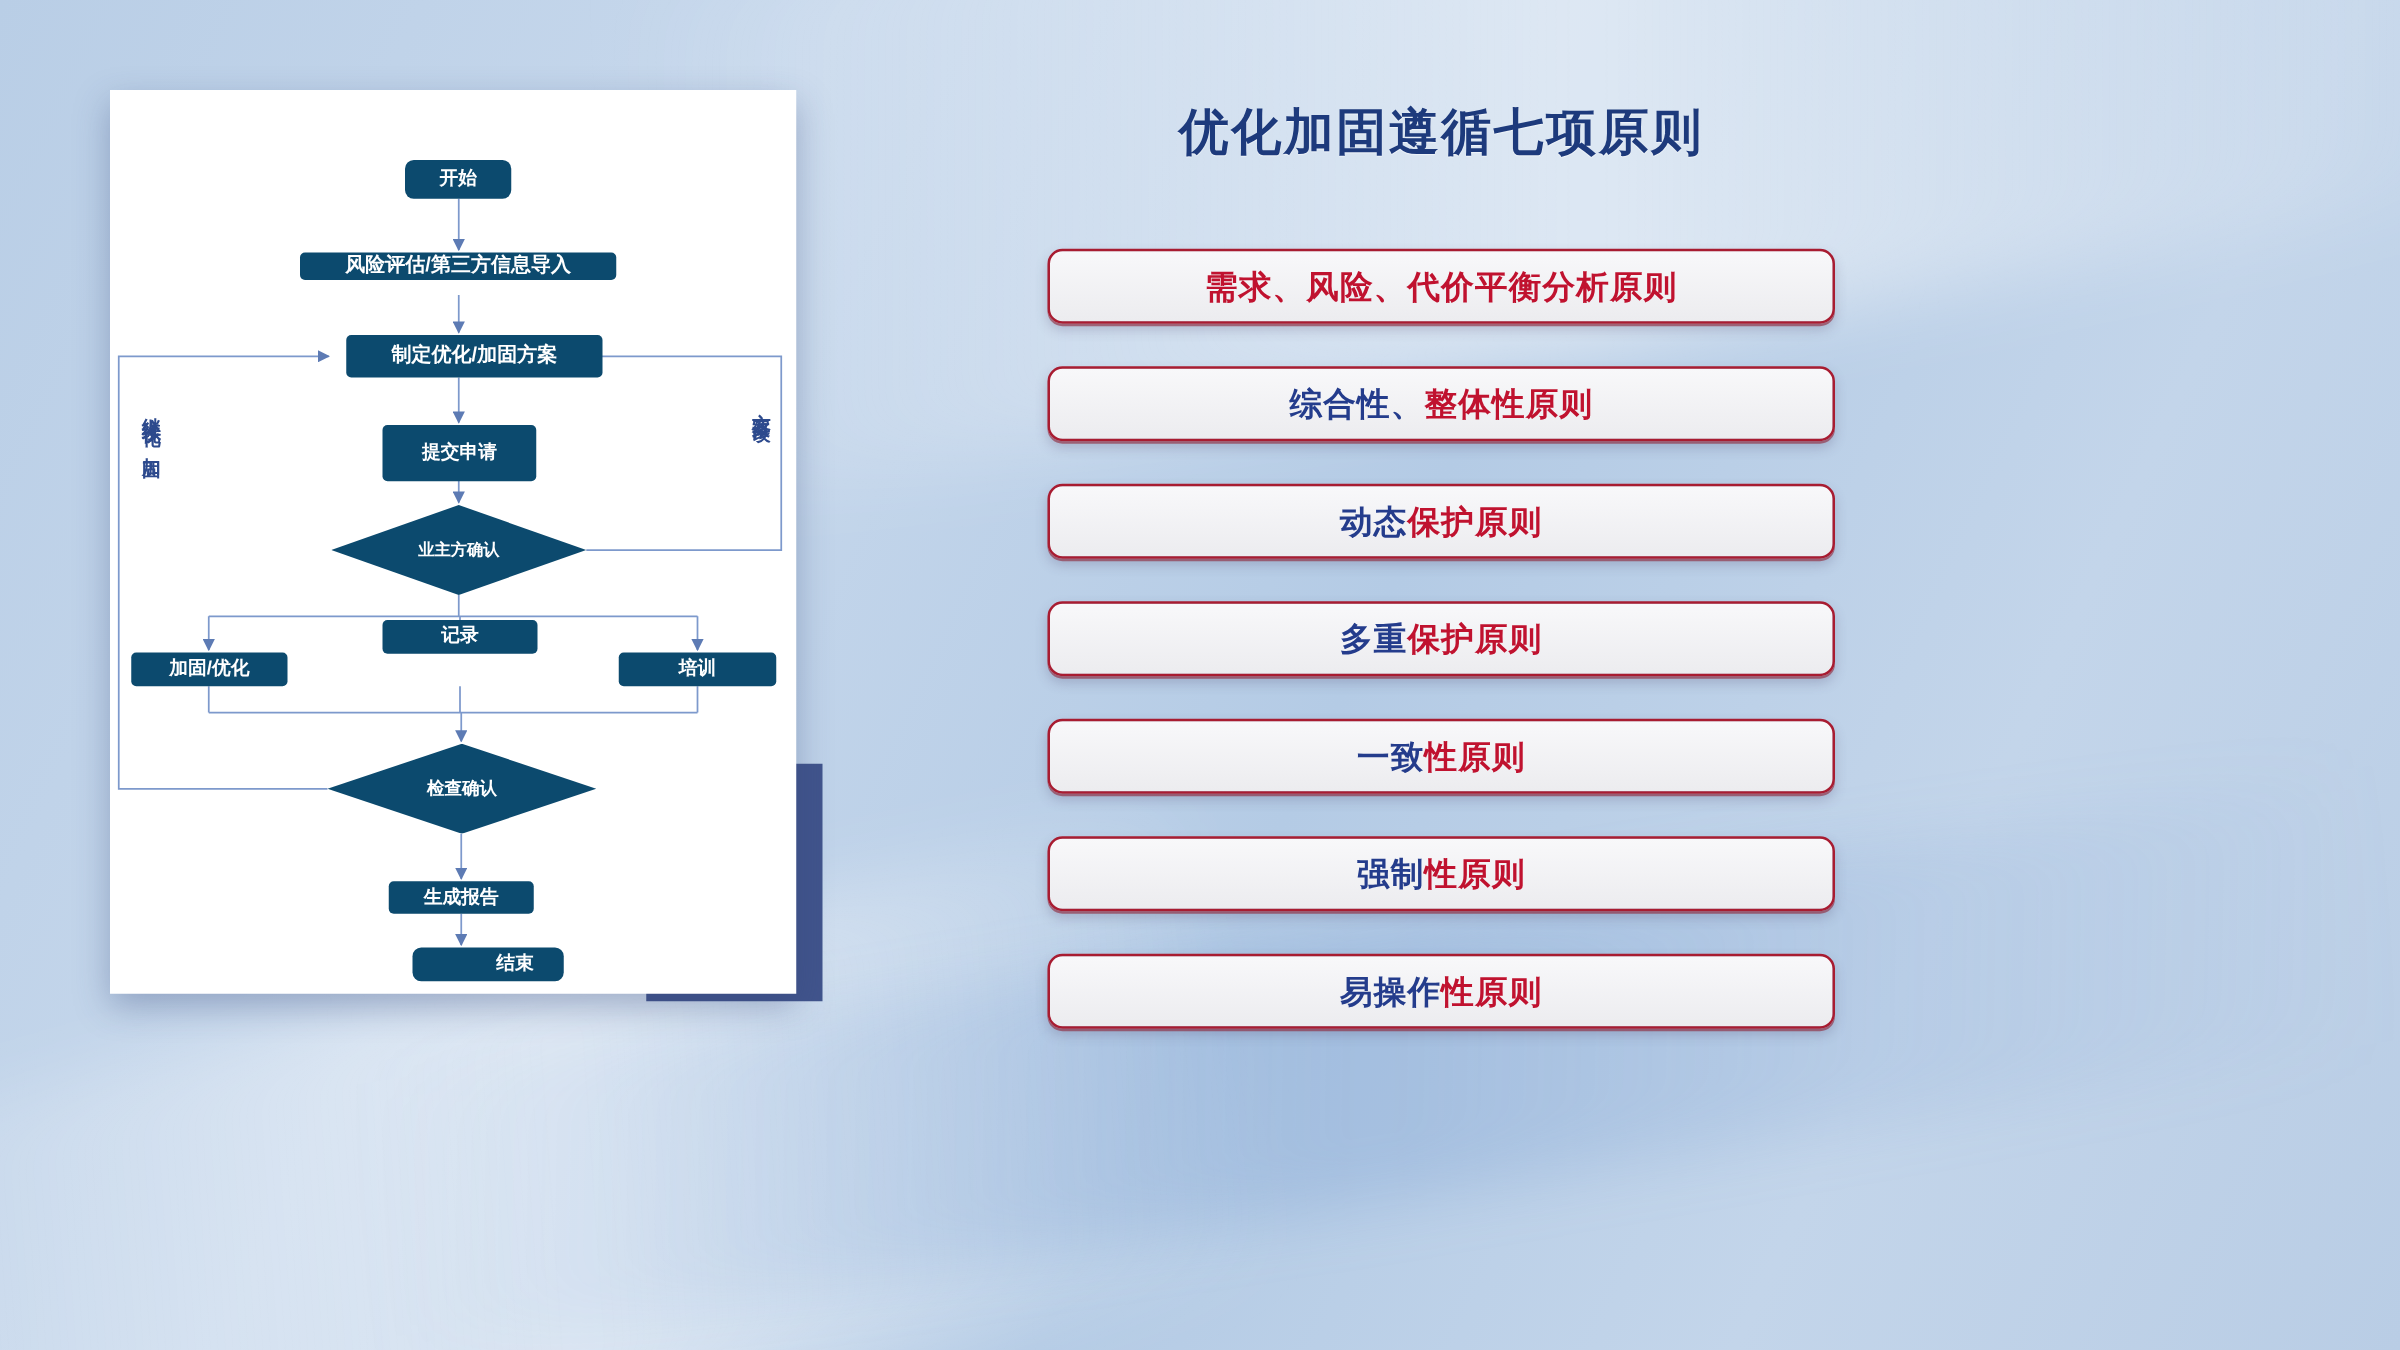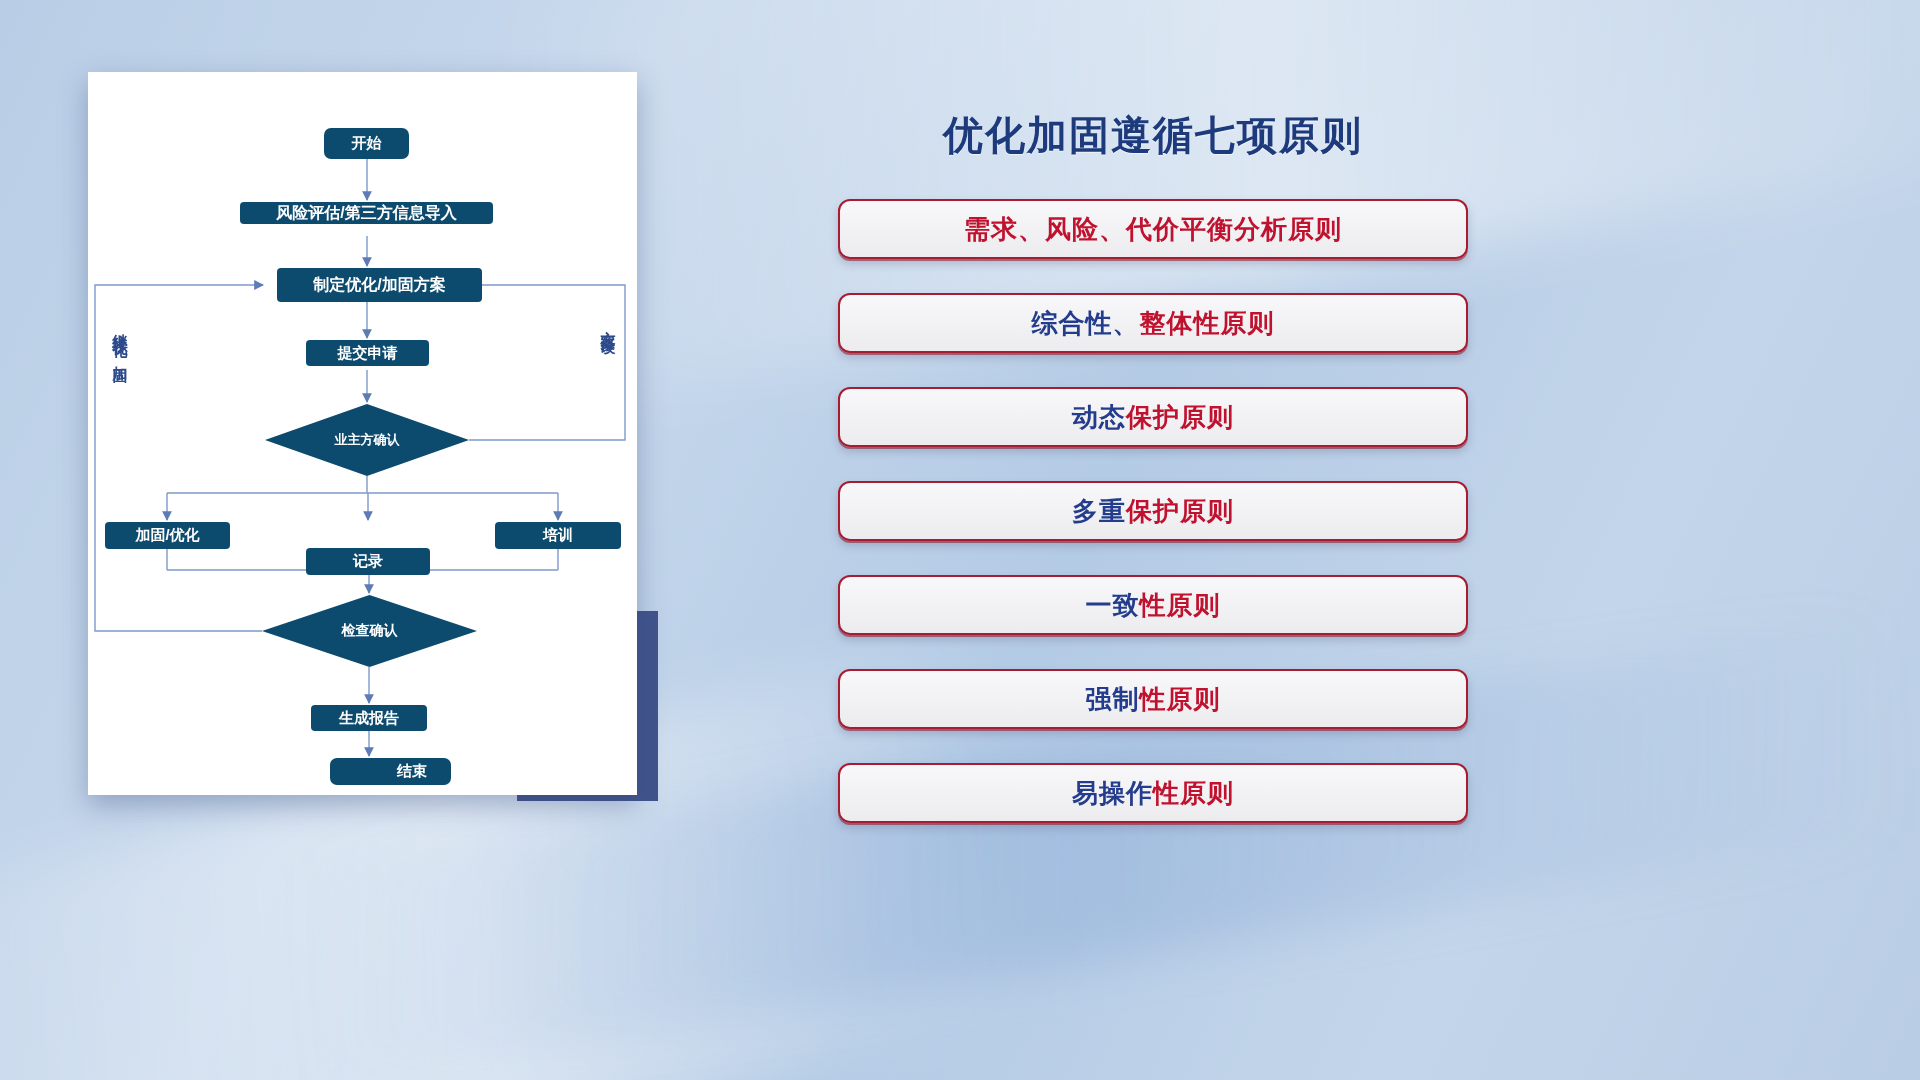--- a/index.html
+++ b/index.html
@@ -16,37 +16,37 @@
   
   .accent-block{position:absolute;left:517px;top:611px;width:141px;height:190px;background:#41548c;z-index:1;}
   .card{position:absolute;left:88px;top:72px;width:549px;height:723px;background:#ffffff;z-index:2;
     box-shadow:0 10px 26px rgba(50,70,120,.35);}
   .connectors{position:absolute;left:0;top:0;z-index:1;}
   .flow-node{position:absolute;z-index:2;background:#0c4a6e;color:#ffffff;display:flex;align-items:center;justify-content:center;
     font-weight:bold;text-align:center;line-height:1.1;}
   .n-start{left:236px;top:56px;width:85px;height:31px;border-radius:7px;font-size:15px;}
   .n-risk{left:152px;top:130px;width:253px;height:22px;border-radius:4px;font-size:16px;}
   .n-plan{left:177px;top:196px;width:205px;height:34px;border-radius:4px;font-size:16px;margin-left:12px;}
-  .n-submit{left:218px;top:268px;width:123px;height:26px;border-radius:4px;font-size:15px;}
+  .n-submit{left:218px;top:268px;width:123px;height:45px;border-radius:4px;font-size:15px;}
   .n-diamond1{left:177px;top:332px;width:204px;height:72px;font-size:13px;
     clip-path:polygon(50% 0,100% 50%,50% 100%,0 50%);}
   .n-reinforce{left:17px;top:450px;width:125px;height:27px;border-radius:4px;font-size:15px;}
-  .n-record{left:218px;top:476px;width:124px;height:27px;border-radius:4px;font-size:15px;}
+  .n-record{left:218px;top:424px;width:124px;height:27px;border-radius:4px;font-size:15px;}
   .n-training{left:407px;top:450px;width:126px;height:27px;border-radius:4px;font-size:15px;}
   .n-diamond2{left:174px;top:523px;width:215px;height:72px;font-size:14px;
     clip-path:polygon(50% 0,100% 50%,50% 100%,0 50%);}
   .n-report{left:223px;top:633px;width:116px;height:26px;border-radius:4px;font-size:15px;}
   .n-end{left:242px;top:686px;width:78px;height:27px;border-radius:7px;font-size:15px;padding-left:43px;}
   .v-label{position:absolute;z-index:2;writing-mode:vertical-rl;text-orientation:upright;
     color:#2d4a8d;font-weight:bold;font-size:15px;letter-spacing:3px;}
   .v-left{left:22px;top:250px;}
   .v-right{left:510px;top:246px;}
 
   
-  .page-title{position:absolute;left:838px;top:108px;width:630px;text-align:center;z-index:2;
+  .page-title{position:absolute;left:838px;top:78px;width:630px;text-align:center;z-index:2;
     font-size:40px;font-weight:bold;color:#1d3a7c;letter-spacing:2px;text-shadow:0 1px 1px rgba(255,255,255,.6);}
   .principles{position:absolute;left:838px;top:199px;width:630px;display:flex;flex-direction:column;gap:34px;z-index:2;}
   .pill{height:56px;border:2px solid #a81c31;border-radius:12px;display:flex;align-items:center;justify-content:center;
     background:linear-gradient(180deg,#f8f8fa 0%,#ececef 100%);
     box-shadow:0 2px 0 rgba(142,22,40,.55),0 5px 9px rgba(80,70,110,.25);
     font-size:26px;font-weight:bold;letter-spacing:1px;}
   .pt-blue{color:#243c8c;}
   .pt-red{color:#c0122f;}
 </style>
 </head>

